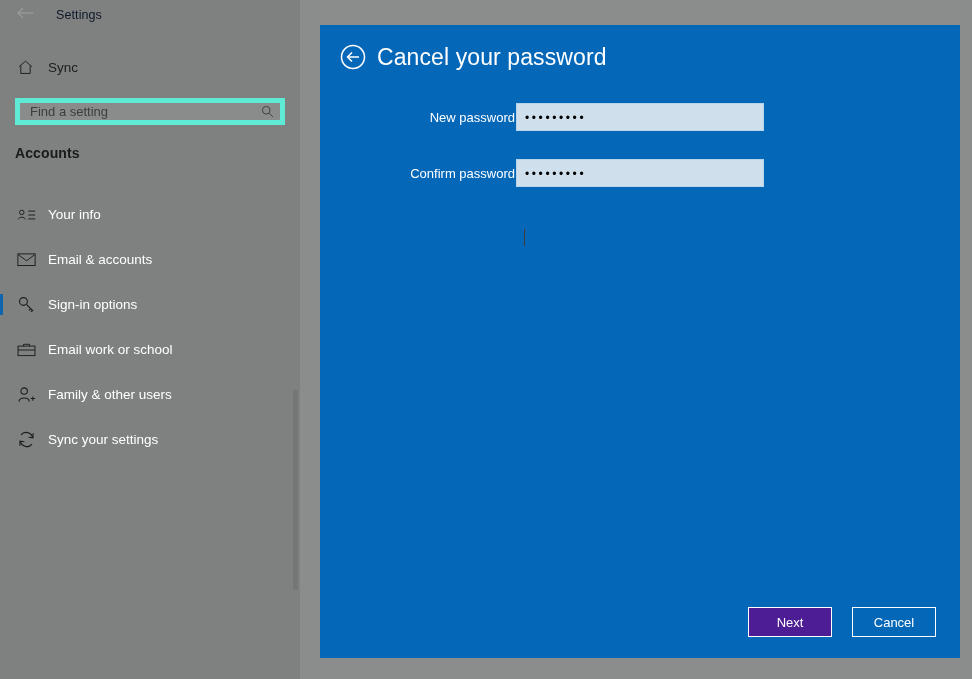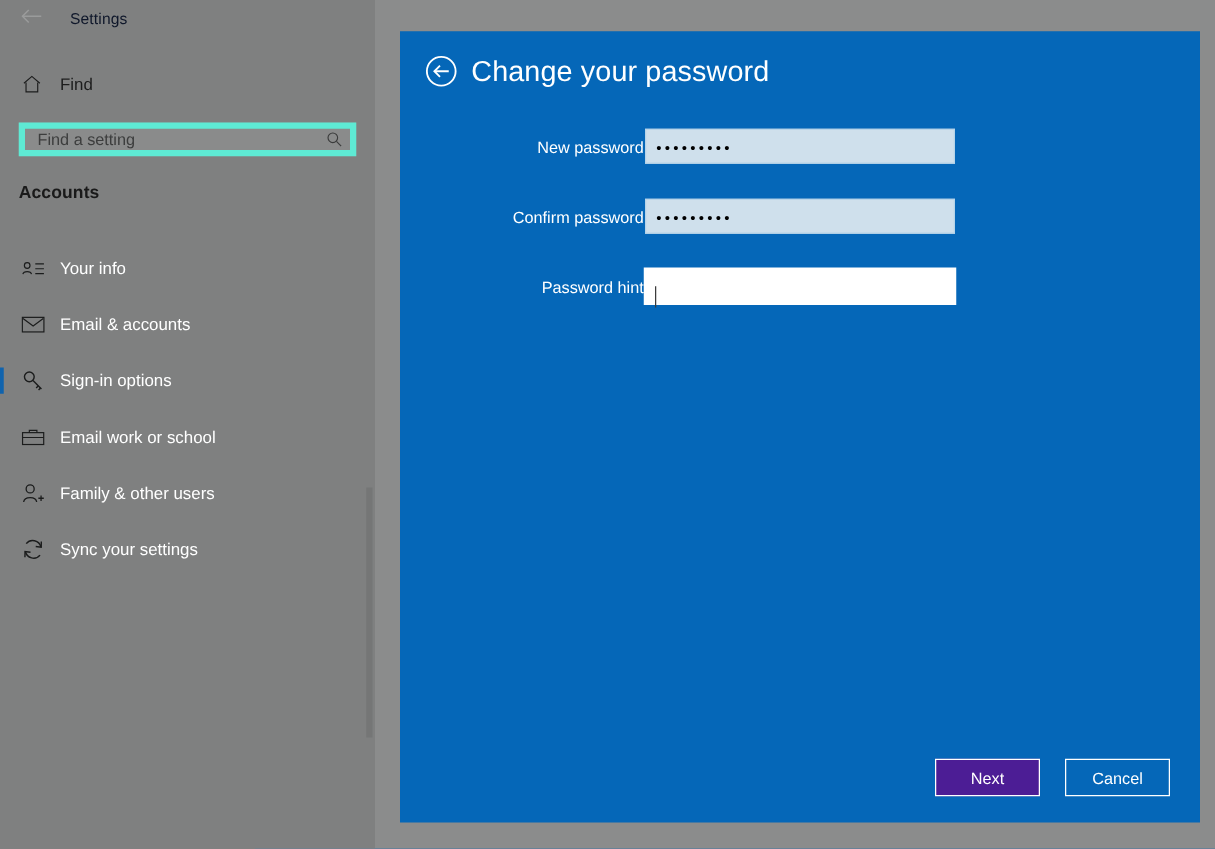--- a/index.html
+++ b/index.html
@@ -273,21 +273,21 @@
     <div id="app-title">Settings</div>
   </div>
 
   <div id="home-row">
     <span id="home-icon">
       <svg width="17" height="17" viewBox="0 0 20 20" fill="none" stroke="#1c1c1c" stroke-width="1.1">
         <path d="M2.5 9 L10 2.5 L17.5 9"></path>
         <path d="M4.5 8.2 V17 H15.5 V8.2"></path>
       </svg>
     </span>
-    <span id="home-label">Find</span>
+    <span id="home-label">Sync</span>
   </div>
 
   <div id="search-wrap">
     <input id="search-input" type="text" placeholder="Find a setting" style="">
     <span id="search-icon">
       <svg width="15" height="15" viewBox="0 0 18 18" fill="none" stroke="#3a3b3b" stroke-width="1.1">
         <circle cx="7.5" cy="7.5" r="4.6"></circle>
         <path d="M11 11 L15.5 15.5"></path>
       </svg>
     </span>
@@ -380,37 +380,33 @@
 <div id="panel">
 
   <div id="panel-header">
     <span id="panel-back-icon">
       <svg width="28" height="28" viewBox="0 0 28 28" fill="none" stroke="#ffffff" stroke-width="1.5">
         <circle cx="14" cy="14" r="11.5"></circle>
         <path d="M20 14 H9"></path>
         <path d="M13 9.5 L8.5 14 L13 18.5"></path>
       </svg>
     </span>
-    <span id="panel-title">Change your password</span>
+    <span id="panel-title">Cancel your password</span>
   </div>
 
   <div class="field-row" style="top:78px;">
     <span class="field-label">New password</span>
     <div class="dots">•••••••••</div>
   </div>
 
   <div class="field-row" style="top:134px;">
     <span class="field-label">Confirm password</span>
     <div class="dots">•••••••••</div>
   </div>
 
-  <div class="field-row" style="top:190px;">
-    <span class="field-label">Password hint</span>
-    <input class="field-input focused" type="text" value="" style="">
-  </div>
   <div class="caret"></div>
 
   <div id="panel-buttons">
     <button id="btn-next" class="panel-btn">Next</button>
     <button id="btn-cancel" class="panel-btn">Cancel</button>
   </div>
 
 </div>
 
 </body></html>

